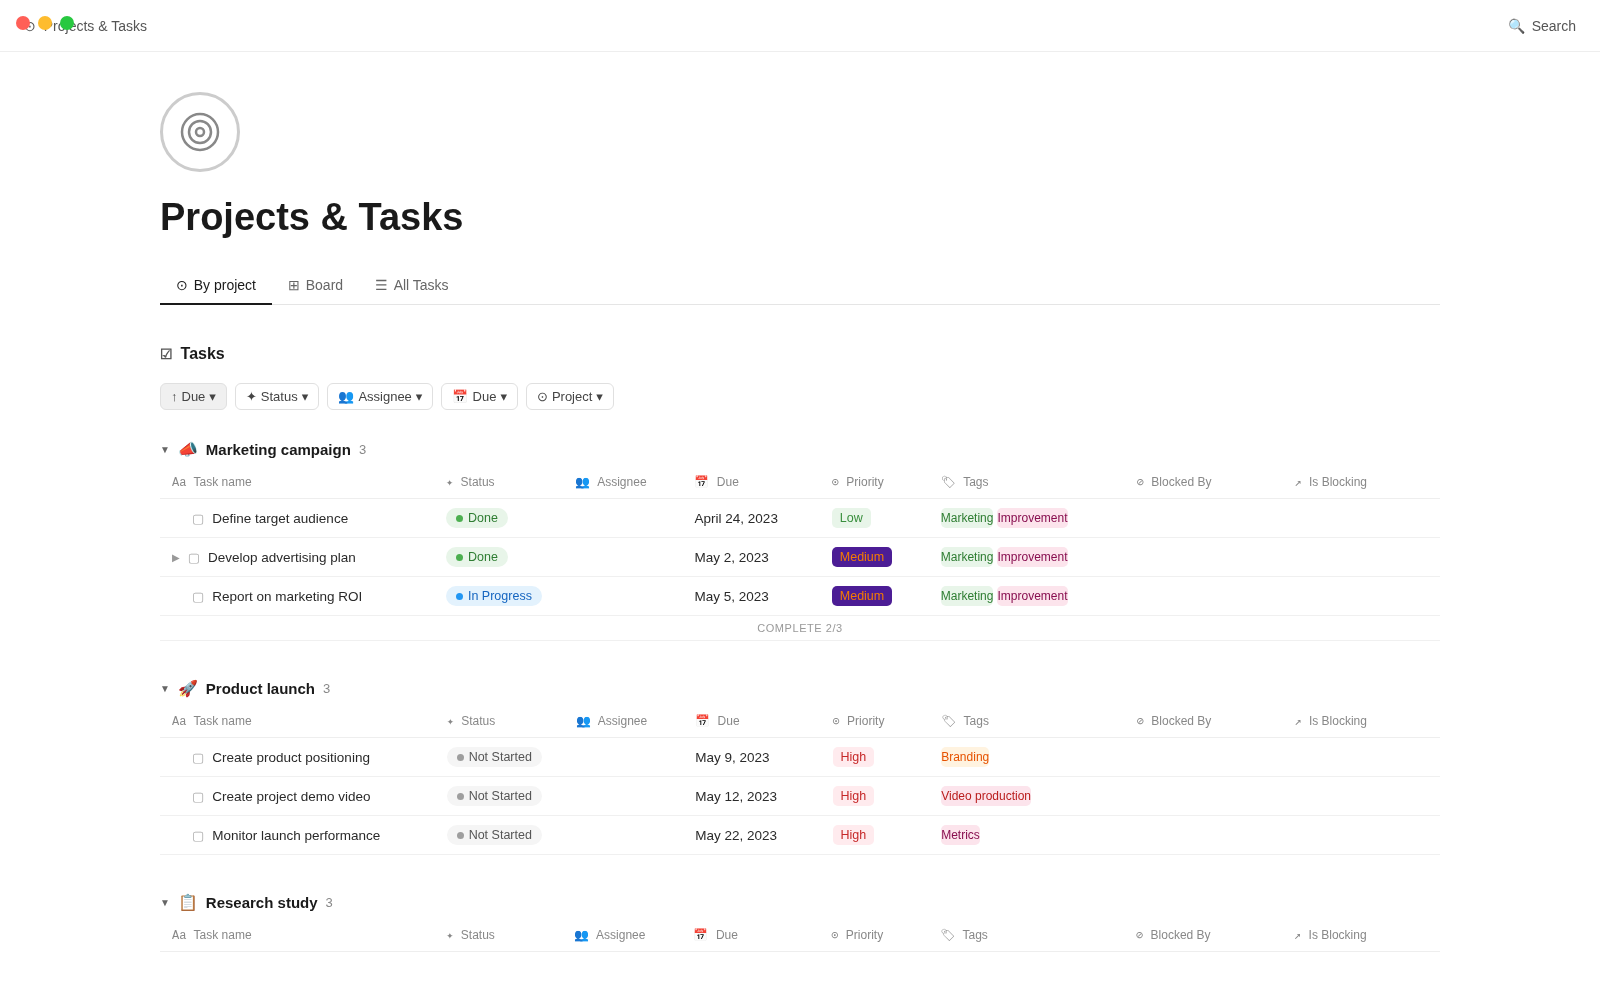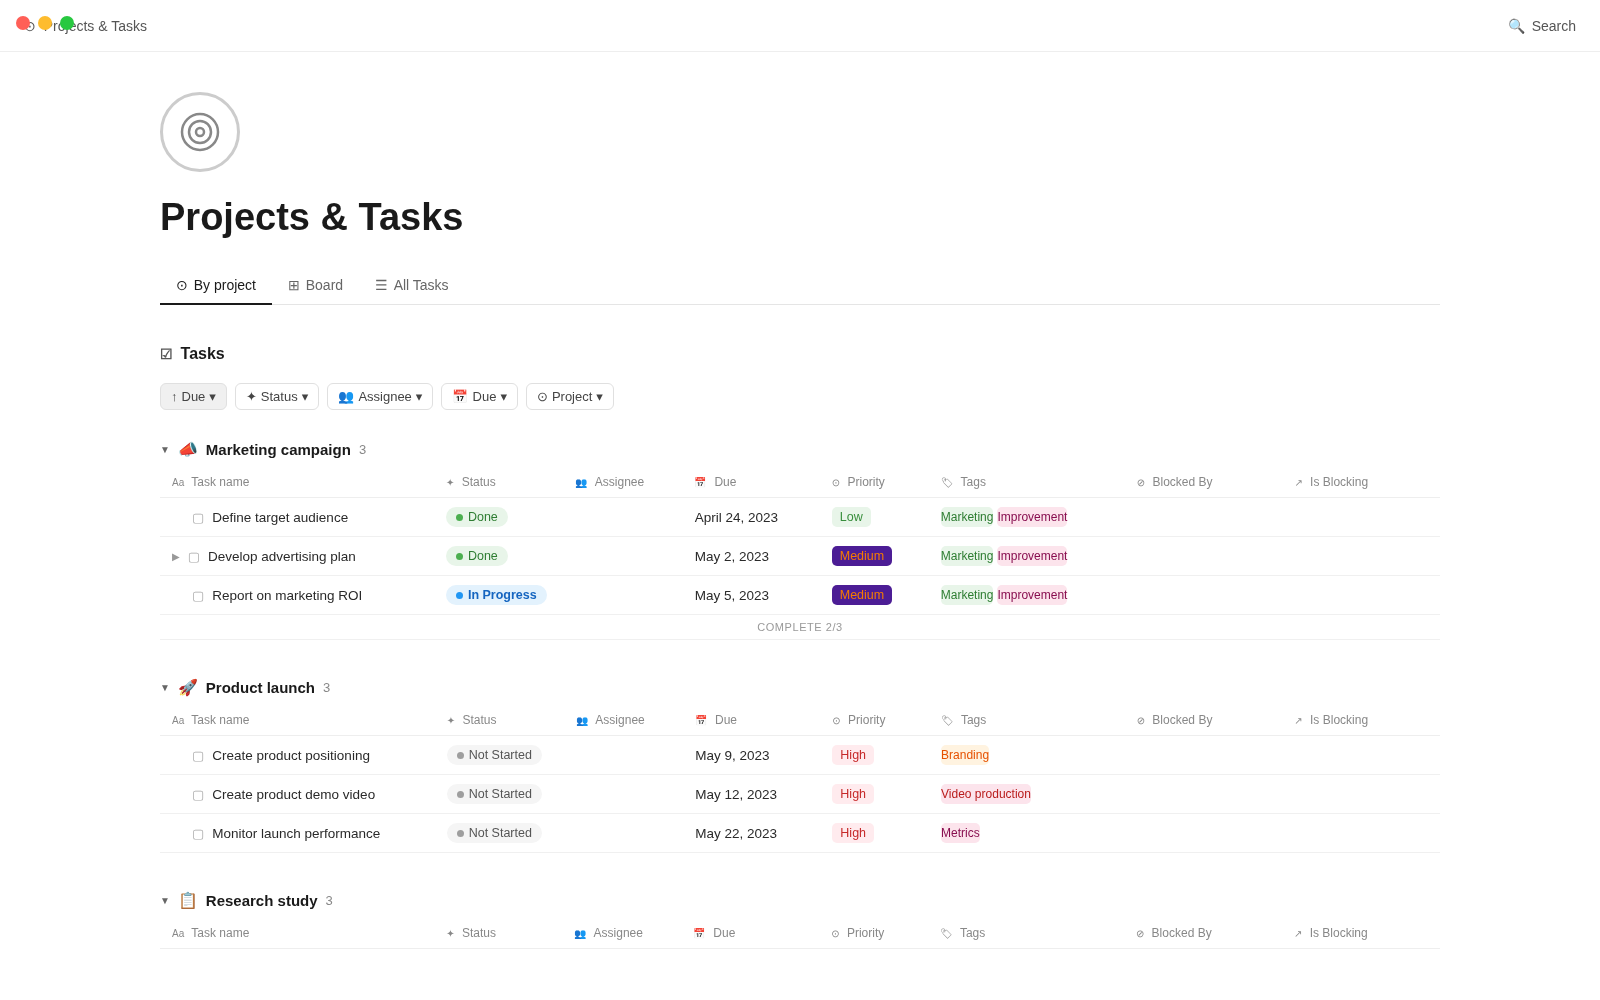--- a/index.html
+++ b/index.html
@@ -52,36 +52,36 @@
     .tasks-section { margin-bottom: 32px; }
     .tasks-title { display: flex; align-items: center; gap: 8px; font-size: 15px; font-weight: 600; padding: 6px 0; margin-bottom: 2px; cursor: pointer; }
     .tasks-title-icon { font-size: 16px; }
 
     
     .task-table { width: 100%; border-collapse: collapse; }
     .task-table th {
       text-align: left; padding: 8px 12px; font-size: 12px; font-weight: 500; color: #888;
       border-bottom: 1px solid #eee; white-space: nowrap;
     }
-    .task-table th .col-icon { margin-right: 4px; font-size: 10px; }
+    .task-table th .col-icon { margin-right: 4px; font-size: 12px; font-family: Liberation Mono, monospace; }
     .task-table td { padding: 9px 12px; border-bottom: 1px solid #f0f0f0; font-size: 13.5px; color: #2a2a2a; vertical-align: middle; }
 
     .task-name { display: flex; align-items: center; gap: 8px; }
     .task-icon { color: #aaa; font-size: 13px; }
     .expand-icon { color: #999; font-size: 10px; cursor: pointer; }
 
     
     .status-badge {
       display: inline-flex; align-items: center; gap: 5px;
       padding: 3px 10px; border-radius: 12px; font-size: 12.5px; font-weight: 500; white-space: nowrap;
     }
     .status-dot { width: 7px; height: 7px; border-radius: 50%; display: inline-block; }
     .status-done { background: #e8f5e9; color: #2e7d32; }
     .status-done .status-dot { background: #4caf50; }
-    .status-in-progress { background: #e3f2fd; color: #1565c0; font-weight: bold; }
+    .status-in-progress { background: #e3f2fd; color: #1565c0; }
     .status-in-progress .status-dot { background: #2196f3; }
     .status-not-started { background: #f5f5f5; color: #555; }
     .status-not-started .status-dot { background: #9e9e9e; }
 
     
     .priority-badge {
       display: inline-flex; align-items: center;
       padding: 3px 8px; border-radius: 5px; font-size: 12.5px; font-weight: 500;
     }
     .priority-low { background: #e8f5e9; color: #388e3c; }
@@ -330,21 +330,21 @@
           <td><span class="tag-badge tag-branding">Branding</span></td>
           <td></td>
           <td></td>
         </tr>
 
         <tr>
           <td>
             <div class="task-name">
               <span style="width:12px;display:inline-block;"></span>
               <span class="task-icon">▢</span>
-              <span>Create product demo video</span>
+              <span>Create project demo video</span>
             </div>
           </td>
           <td>
             <span class="status-badge status-not-started">
               <span class="status-dot"></span>
               <span>Not Started</span>
             </span>
           </td>
           <td></td>
           <td>May 12, 2023</td>

